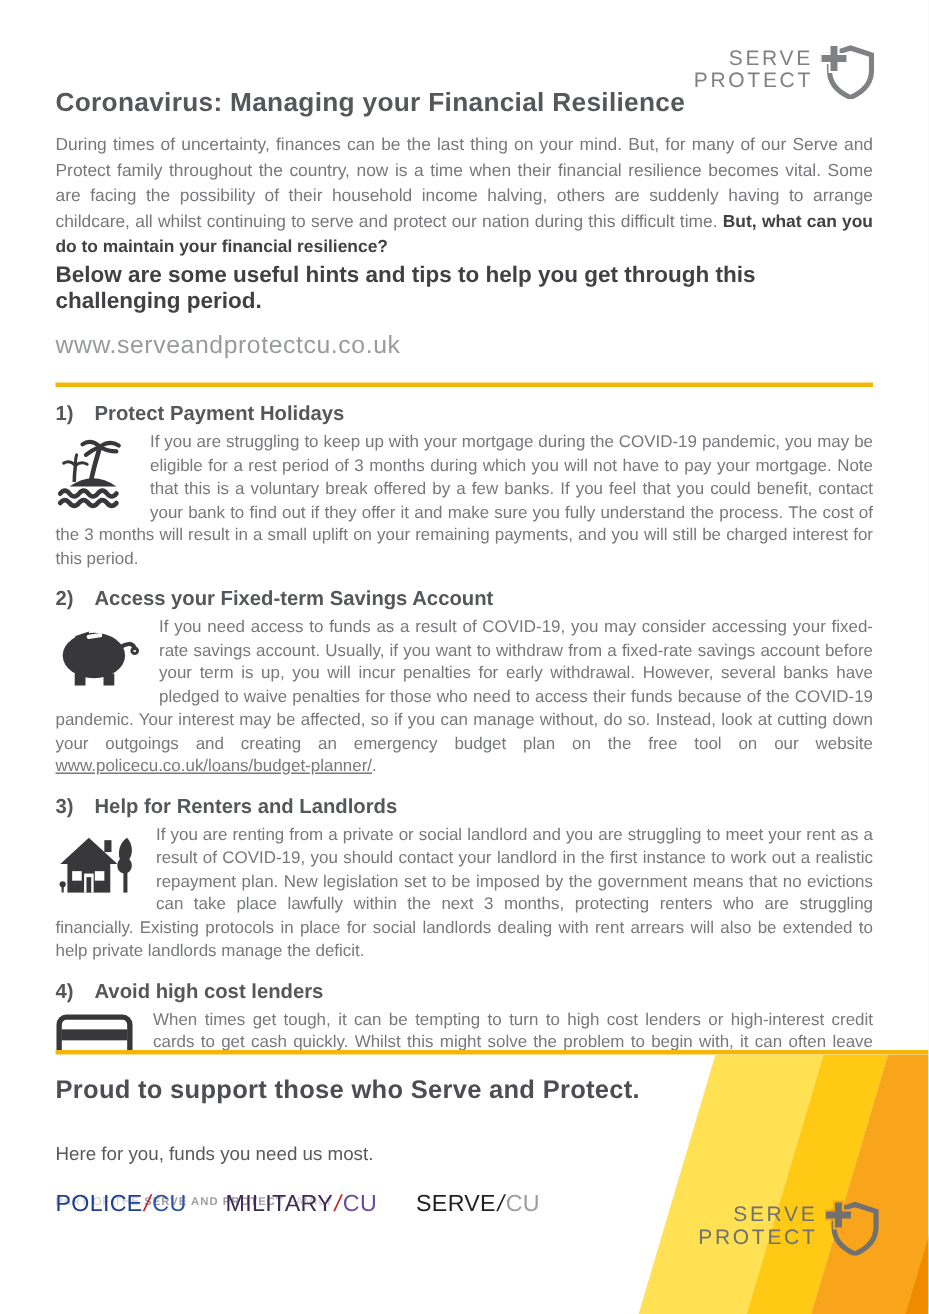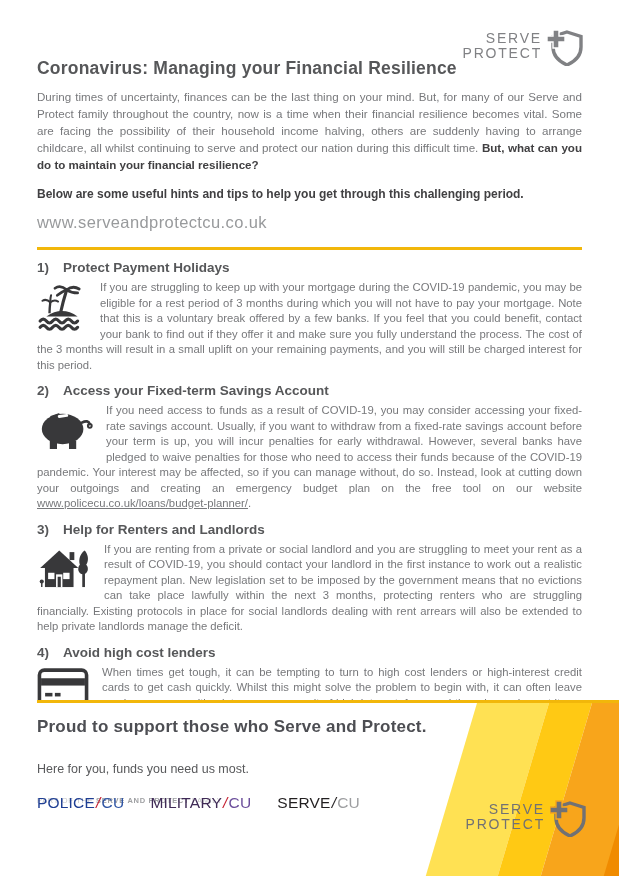--- a/index.html
+++ b/index.html
@@ -14,21 +14,21 @@
   .brand-logo { display:flex; align-items:center; gap:5px; }
   .brand-logo.top { position:absolute; top:26px; right:36px; }
   .brand-words { text-align:right; color:#808184; font-weight:normal;
     font-size:14px; line-height:15px; letter-spacing:1.8px; }
   .brand-shield { flex:0 0 auto; }
 
   
   .title { padding-top:58px; font-size:17.5px; font-weight:bold; color:#565759; letter-spacing:.2px; }
   .intro { margin-top:9px; font-size:11.6px; line-height:17px; text-align:justify; color:#77787B; }
   .intro strong, .tips-line { color:#414042; }
-  .tips-line { margin-top:14px; font-size:12px; font-weight:bold; }
+  .tips-line { margin-top:2px; font-size:15px; font-weight:bold; }
   .site-url { margin-top:12px; font-size:16.5px; color:#989A9C; letter-spacing:.4px; }
   .rule { margin-top:15px; height:3px; background:#F2B70A; border:none; }
 
   
   .sections { margin-top:4px; }
   .sec-head { margin:10px 0 5px 0; font-size:13.5px; font-weight:bold; color:#565759; }
   .sec-head .num { display:inline-block; width:26px; }
   .sec-body { font-size:11.3px; line-height:15.5px; text-align:justify; color:#77787B; }
   .sec-icon { float:left; margin:2px 13px 2px 0; }
   .sec-body::after { content:""; display:block; clear:both; }

